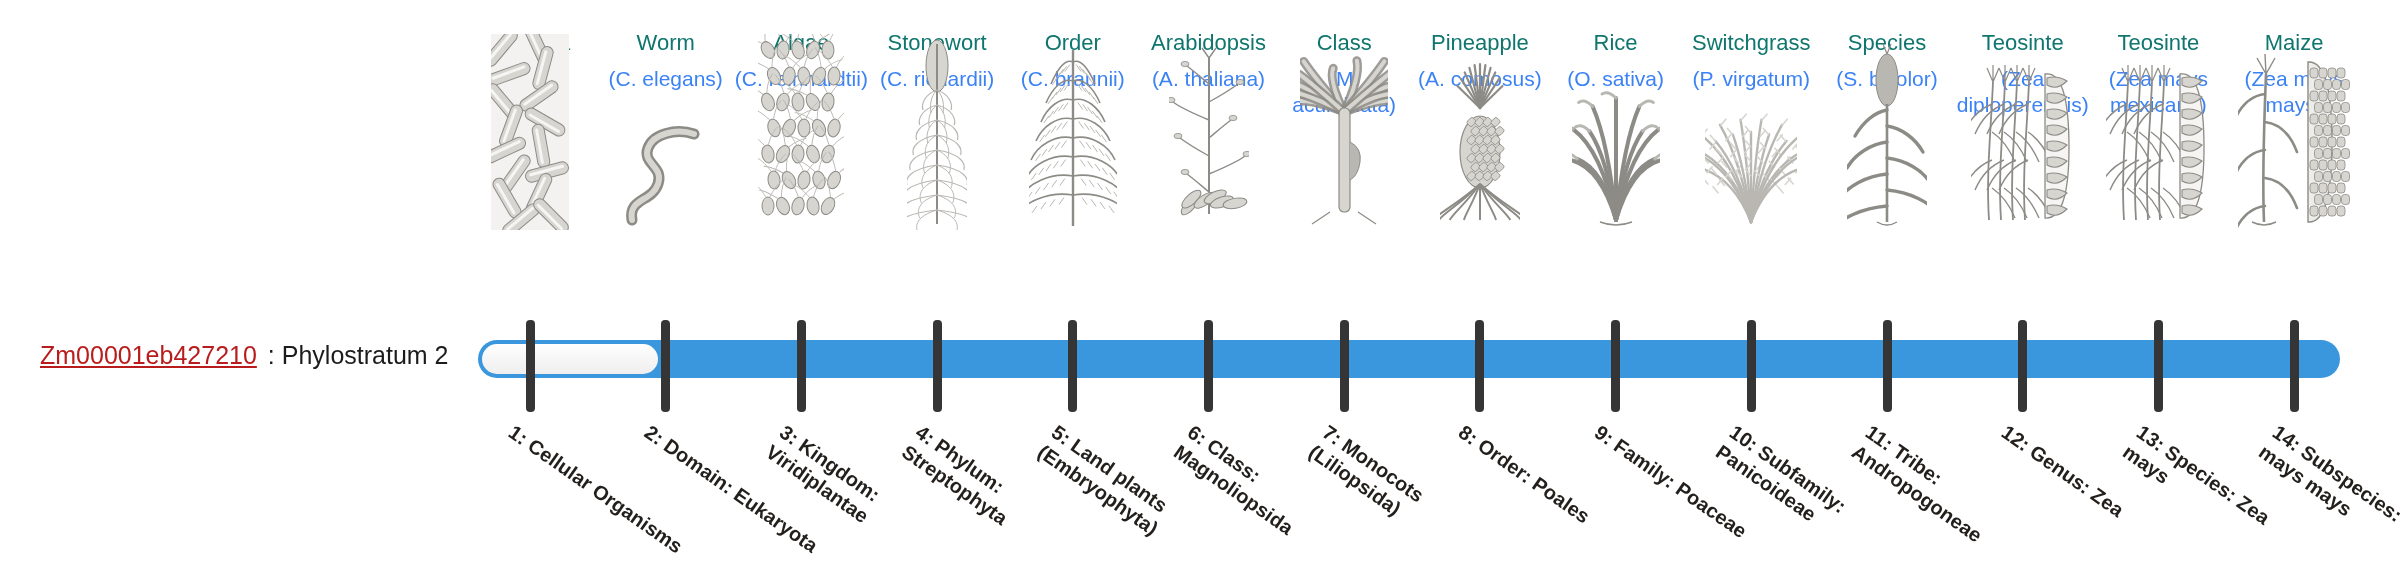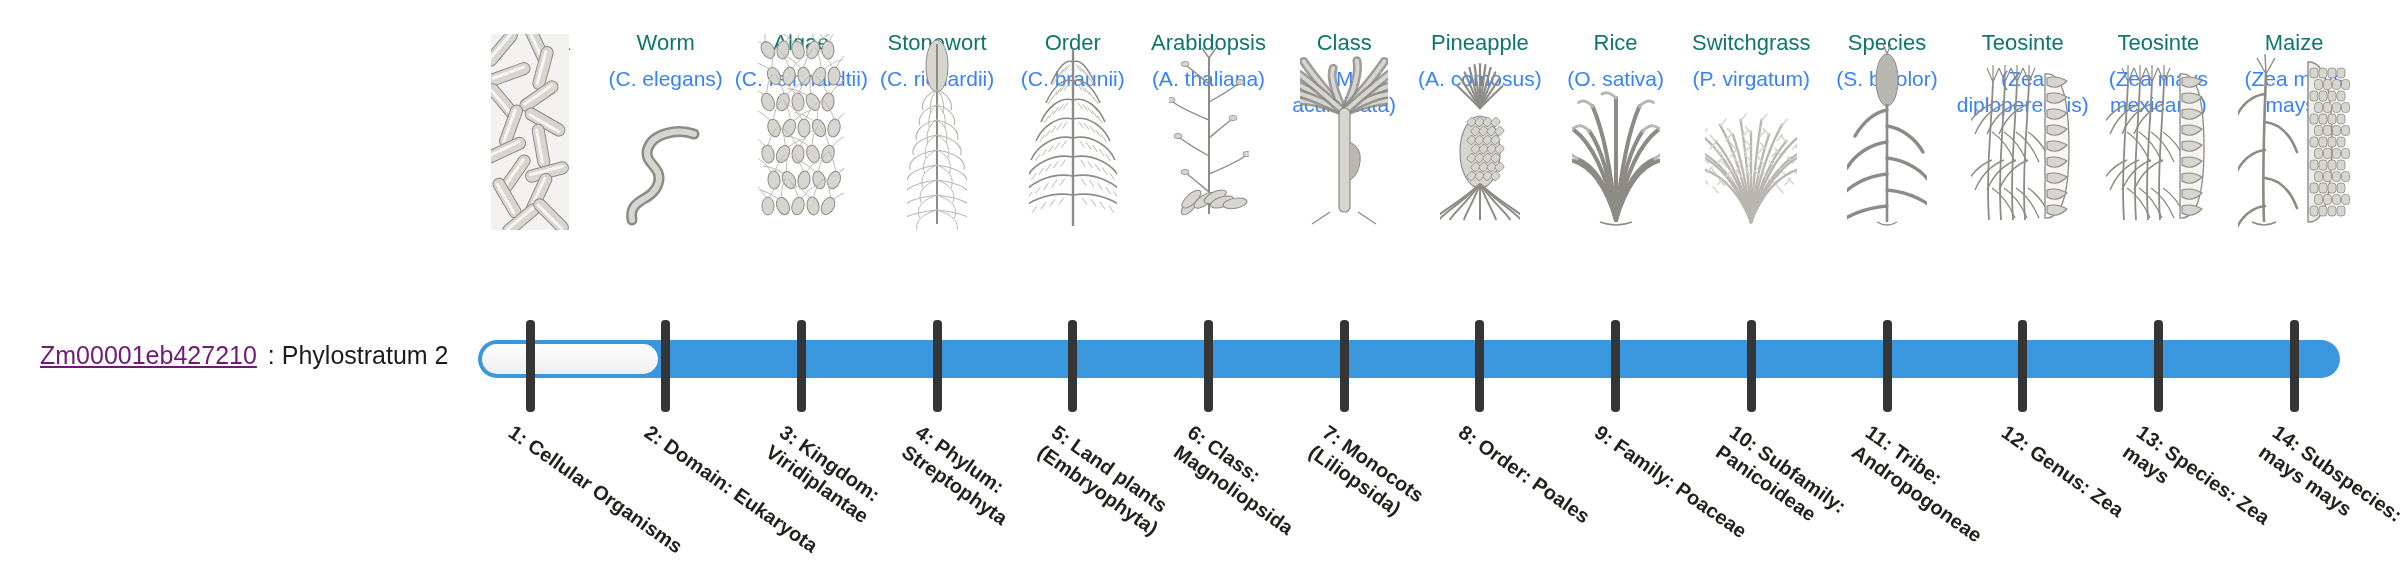--- a/index.html
+++ b/index.html
@@ -26,21 +26,21 @@
   .gene-label {
     position: absolute;
     left: 40px;
     top: 338px;
     font-size: 25px;
     line-height: 34px;
     white-space: nowrap;
     color: #1c1c1c;
   }
   .gene-label .gene-id {
-    color: #701a75;
+    color: #b91c1c;
     text-decoration: underline;
     cursor: pointer;
   }
   .gene-label .gene-strat {
     color: #1c1c1c;
     margin-left: 11px;
   }
 
   
   .columns {

